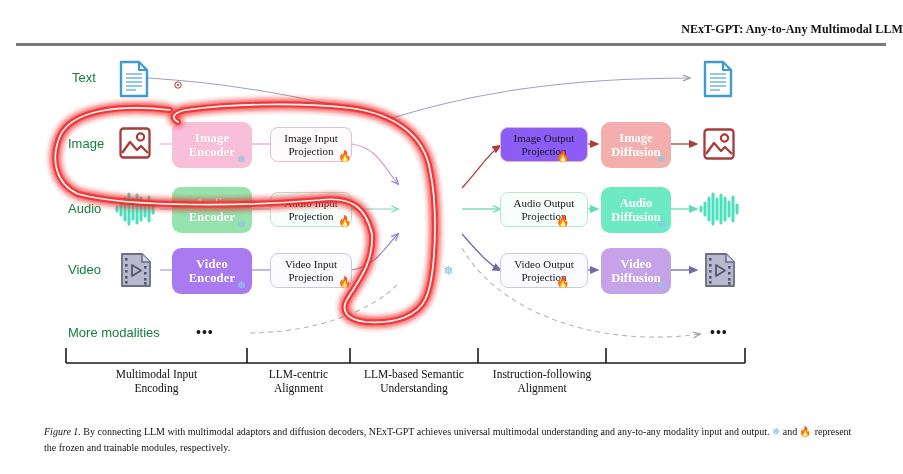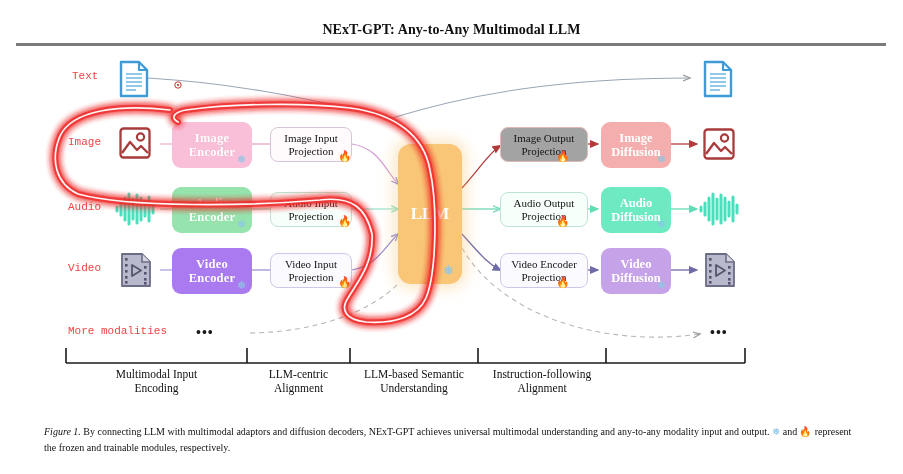--- a/index.html
+++ b/index.html
@@ -5,57 +5,57 @@
   html,body{margin:0;padding:0;}
   body{
     width:903px;height:474px;background:#ffffff;
     font-family:"Liberation Serif", serif;
     color:#1a1a1a;overflow:hidden;position:relative;
   }
   #page{position:relative;width:903px;height:474px;}
 
   
   .paper-title{
-    position:absolute;left:0;top:22px;width:903px;text-align:center;
-    font-family:"Liberation Serif", serif;font-weight:bold;font-size:14px;
+    position:absolute;left:0;top:22px;width:903px;text-align:right;
+    font-family:"Liberation Serif", serif;font-weight:bold;font-size:12px;
     letter-spacing:.1px;color:#111;
   }
   .title-rule{
     position:absolute;left:16px;top:43px;width:870px;height:2.5px;
     background:#7a7a7a;
   }
 
   
   #diagram{position:absolute;left:0;top:48px;width:903px;height:365px;}
   #wires{position:absolute;left:0;top:0;width:903px;height:365px;}
 
   
   .row-label{
-    position:absolute;font-family:Liberation Mono, monospace;font-size:11px;
-    color:#ef4444;white-space:nowrap;
+    position:absolute;font-family:Liberation Sans, sans-serif;font-size:13px;
+    color:#15803d;white-space:nowrap;
   }
 
   
   .box{
     position:absolute;display:flex;align-items:center;justify-content:center;
     text-align:center;box-sizing:border-box;line-height:1.12;
   }
   .enc{
     border-radius:9px;font-family:"Liberation Serif",serif;font-weight:bold;
     font-size:12.5px;color:#ffffff;letter-spacing:.2px;
     text-shadow:0 0 1px rgba(0,0,0,.10);
   }
   .proj{
     border-radius:8px;background:#fffafc;border:1px solid #d9c3d6;
     font-family:"Liberation Serif",serif;font-size:11px;color:#151515;
     padding:1px 3px;
   }
   .proj.green{background:#f7fffb;border-color:#bfe3d2;}
   .proj.purple{background:#fbfaff;border-color:#cfc7ea;}
-  .proj.red{background:#a3a3a3;border-color:#e2b9b9;}
+  .proj.red{background:#8b5cf6;border-color:#e2b9b9;}
 
   .diff{border-radius:9px;font-family:"Liberation Serif",serif;font-weight:bold;
     font-size:12.5px;color:#ffffff;}
 
   
   #llm{
     position:absolute;border-radius:13px;background:#f8c676;
     display:flex;align-items:center;justify-content:center;
     font-family:"Liberation Serif",serif;font-weight:bold;font-size:17px;color:#fff;
     box-shadow:0 0 14px 5px rgba(248,198,118,.40);
@@ -271,42 +271,39 @@
     </div>
     <span class="flame" style="left:338px;top:168px;">🔥</span>
 
     <div class="box proj purple" style="left:270px;top:205px;width:82px;height:35px;">
       <span>
         <span>Video Input</span><br><span>Projection</span>
       </span>
     </div>
     <span class="flame" style="left:338px;top:229px;">🔥</span>
 
-    <div id="llm" style="left:398px;top:96px;width:64px;height:140px;">
-      <span>LLM</span>
-    </div>
     <span class="snow" style="left:443px;top:216px;font-size:13px;">❅</span>
 
     <div class="box proj red" style="left:500px;top:79px;width:88px;height:35px;">
       <span>
         <span>Image Output</span><br><span>Projection</span>
       </span>
     </div>
     <span class="flame" style="left:556px;top:103px;">🔥</span>
 
     <div class="box proj green" style="left:500px;top:144px;width:88px;height:35px;">
       <span>
         <span>Audio Output</span><br><span>Projection</span>
       </span>
     </div>
     <span class="flame" style="left:556px;top:168px;">🔥</span>
 
     <div class="box proj purple" style="left:500px;top:205px;width:88px;height:35px;">
       <span>
-        <span>Video Encoder</span><br><span>Projection</span>
+        <span>Video Output</span><br><span>Projection</span>
       </span>
     </div>
     <span class="flame" style="left:556px;top:229px;">🔥</span>
 
     <div class="box diff" style="left:601px;top:74px;width:70px;height:46px;background:#f4aeae;">
       <span>
         <span>Image</span><br><span>Diffusion</span>
       </span>
     </div>
     <span class="snow" style="left:657px;top:106px;">❅</span>

